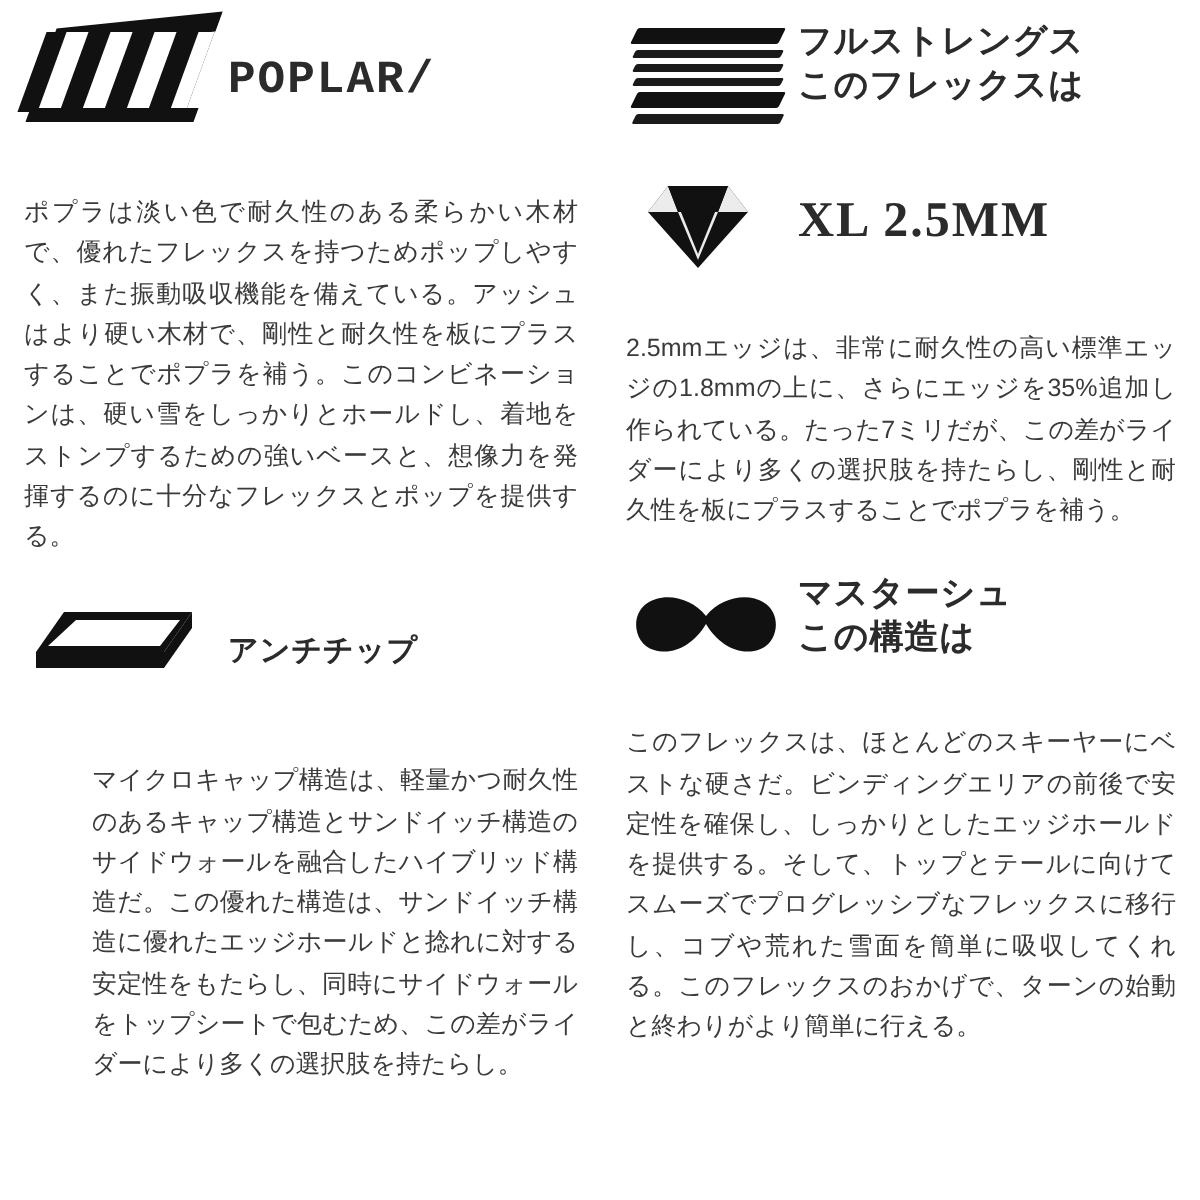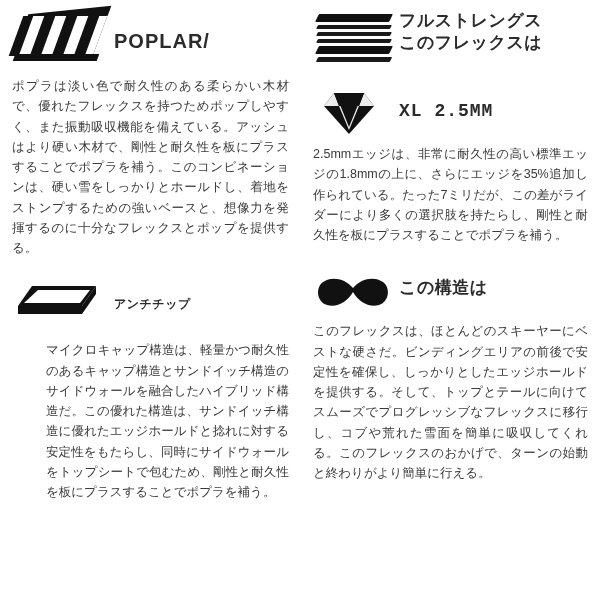--- a/index.html
+++ b/index.html
@@ -50,40 +50,40 @@
     width: 78px;
     height: 54px;
   }
   .title {
     font-weight: bold;
     color: #2b2b2b;
     letter-spacing: 0.5px;
     line-height: 1.25;
   }
   .title-en {
-    font-family: Liberation Sans, sans-serif;
-    font-size: 20px;
+    font-family: Liberation Mono, monospace;
+    font-size: 23px;
     letter-spacing: 1px;
     line-height: 1.2;
   }
   .title-jp {
-    font-size: 12px;
+    font-size: 15px;
     line-height: 1.3;
   }
   .title-xl {
-    font-family: Liberation Mono, monospace;
-    font-size: 18px;
+    font-family: Liberation Serif, serif;
+    font-size: 25px;
     letter-spacing: 1px;
     line-height: 1.25;
   }
   .body-text {
     font-size: 12.5px;
     line-height: 1.62;
     color: #3a3a3a;
-    margin-top: 4px;
+    margin-top: 24px;
     text-align: justify;
   }
   .body-text.indent { padding-left: 34px; }
   .body-text.right-col { padding-left: 2px; }
 
   
   .core-slab {
     position: absolute;
     left: 4px;
     top: 6px;
@@ -194,21 +194,21 @@
             <path d="M16 2 L80 2 L66 22 L2 22 Z" fill="#111"></path>
             <path d="M2 22 L66 22 L66 30 L2 30 Z" fill="#111"></path>
             <path d="M66 22 L80 2 L80 10 L66 30 Z" fill="#111"></path>
             <path d="M22 6 L74 6 L64 19 L8 19 Z" fill="#ffffff"></path>
           </svg>
         </div>
         <div class="title title-jp">
           <div>アンチチップ</div>
         </div>
       </div>
-      <div class="body-text indent">マイクロキャップ構造は、軽量かつ耐久性のあるキャップ構造とサンドイッチ構造のサイドウォールを融合したハイブリッド構造だ。この優れた構造は、サンドイッチ構造に優れたエッジホールドと捻れに対する安定性をもたらし、同時にサイドウォールをトップシートで包むため、剛性と耐久性を板にプラスすることでポプラを補う。</div>
+      <div class="body-text indent">マイクロキャップ構造は、軽量かつ耐久性のあるキャップ構造とサンドイッチ構造のサイドウォールを融合したハイブリッド構造だ。この優れた構造は、サンドイッチ構造に優れたエッジホールドと捻れに対する安定性をもたらし、同時にサイドウォールをトップシートで包むため、この差がライダーにより多くの選択肢を持たらし。</div>
     </div>
 
   </div>
 
   <div class="col col-right">
 
     <div class="feature">
       <div class="feature-head right-head">
         <div class="icon-box small">
           <div class="sheet" style="top:2px;"></div>
@@ -246,20 +246,21 @@
     </div>
 
     <div class="feature" style="margin-top:10px;">
       <div class="feature-head">
         <div class="icon-box small" style="height:44px;">
           <svg class="moustache" viewBox="0 0 76 40" xmlns="http://www.w3.org/2000/svg" aria-hidden="true">
             <path d="M38 14 C30 4 16 2 8 8 C0 14 2 28 12 31 C22 34 32 28 38 18 C44 28 54 34 64 31 C74 28 76 14 68 8 C60 2 46 4 38 14 Z" fill="#111"></path>
           </svg>
         </div>
         <div class="title title-jp" style="font-size:17px;">
+          <div>マスターシュ</div>
           <div>この構造は</div>
         </div>
       </div>
       <div class="body-text right-col">このフレックスは、ほとんどのスキーヤーにベストな硬さだ。ビンディングエリアの前後で安定性を確保し、しっかりとしたエッジホールドを提供する。そして、トップとテールに向けてスムーズでプログレッシブなフレックスに移行し、コブや荒れた雪面を簡単に吸収してくれる。このフレックスのおかげで、ターンの始動と終わりがより簡単に行える。</div>
     </div>
 
   </div>
 </div>
 
 </body></html>

